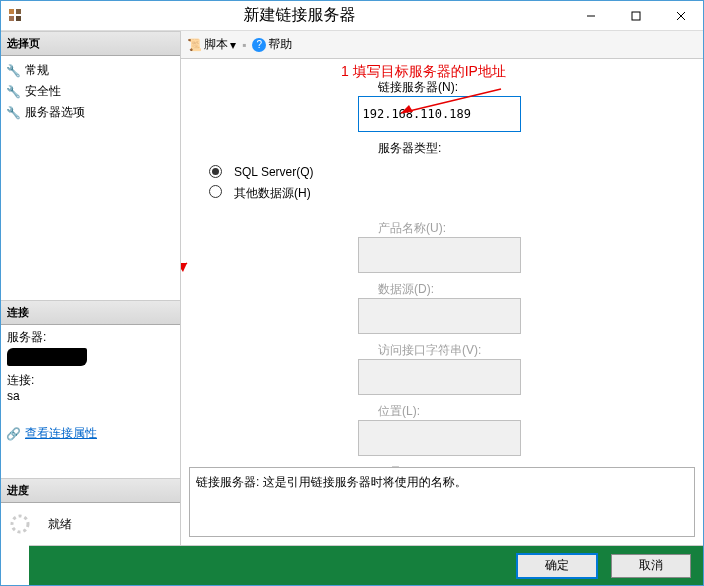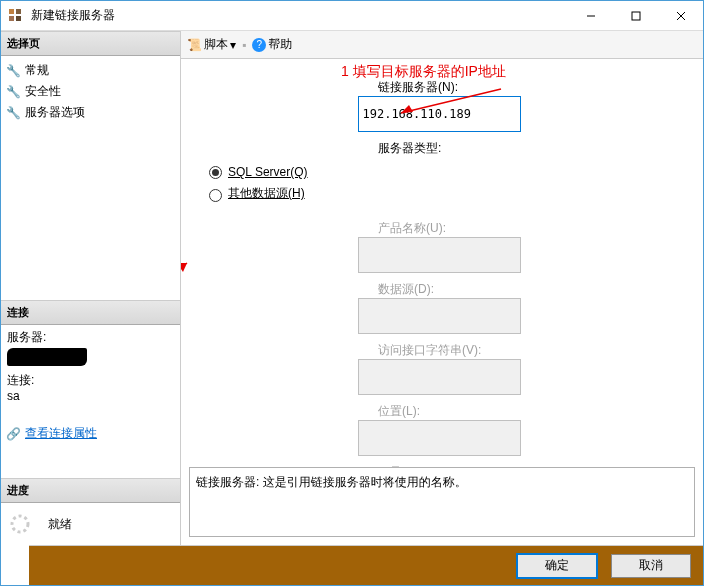--- a/index.html
+++ b/index.html
@@ -1,20 +1,20 @@
 <!DOCTYPE html>
 <html><head>
 <meta charset="utf-8">
 <style>
 * { box-sizing: border-box; margin: 0; padding: 0; }
 body { font-family: "Microsoft YaHei", SimSun, sans-serif; font-size: 12px; background: #fff; }
 .window { width: 704px; height: 586px; border: 1px solid #4a9cd6; position: relative; background: #fff; }
 .titlebar { height: 30px; background: #fff; display: flex; align-items: center; padding-left: 6px; border-bottom: 1px solid #ddd; }
 .titlebar .icon-slot { width: 18px; height: 18px; margin-right: 6px; }
-.titlebar .title { flex: 1; font-size: 12px; }
+.titlebar .title { flex: 1; font-size: 16px; text-align: center; }
 .winbtns { display: flex; }
 .winbtn { width: 45px; height: 29px; display: flex; align-items: center; justify-content: center; color: #333; }
 .content { display: flex; height: calc(100% - 30px - 40px); }
 .leftpanel { width: 180px; border-right: 1px solid #ccc; display: flex; flex-direction: column; }
 .section-hdr { background: linear-gradient(#e8e8e8, #d8d8d8); border-top: 1px solid #ccc; border-bottom: 1px solid #aaa; padding: 4px 6px; font-weight: bold; font-size: 11px; }
 .section-body { padding: 4px 6px; }
 .nav-item { display: flex; align-items: center; padding: 2px 0; gap: 4px; }
 .nav-icon { width: 14px; height: 14px; display: inline-flex; align-items: center; justify-content: center; }
 .link { color: #0066cc; text-decoration: underline; cursor: pointer; }
 .progress-icon { width: 22px; height: 22px; }
@@ -23,28 +23,28 @@
 .tool-sep { color: #aaa; }
 .tool-item { display: flex; align-items: center; gap: 2px; }
 .main-form { flex: 1; padding: 20px 8px 8px 8px; position: relative; }
 .form-row { display: flex; align-items: center; margin-bottom: 8px; flex-direction: column; }
 .form-label { width: 140px; padding-left: 6px; }
 .form-label.disabled { color: #a0a0a0; }
 .form-input { flex: 1; height: 22px; border: 1px solid #7a7a7a; padding: 10px 4px; font-family: "Microsoft YaHei", monospace; font-size: 12px; margin-right: 6px; }
 .form-input.active { border: 1px solid #0078d7; }
 .form-input[disabled] { background: #f0f0f0; color: #888; border-color: #c0c0c0; }
 .form-combo { flex: 1; height: 22px; border: 1px solid #c0c0c0; background: #efefef; color: #777; font-family: Consolas, monospace; font-size: 12px; padding: 0 4px; margin-right: 6px; display: flex; align-items: center; justify-content: space-between; }
-.radio-row { display: flex; align-items: flex-end; padding-left: 20px; margin-bottom: 6px; gap: 6px; text-decoration: underline; }
+.radio-row { display: flex; align-items: flex-start; padding-left: 20px; margin-bottom: 6px; gap: 12px; }
 .radio-dot { width: 13px; height: 13px; border: 1px solid #333; border-radius: 50%; display: inline-flex; align-items: center; justify-content: center; background: #fff; }
 .radio-dot.checked::after { content: ""; width: 7px; height: 7px; background: #333; border-radius: 50%; }
 .desc-box { position: absolute; bottom: 8px; left: 8px; right: 8px; height: 70px; border: 1px solid #b0b0b0; padding: 6px; font-size: 12px; background: #fff; }
 .annotation1 { position: absolute; top: 4px; left: 160px; color: #e60000; font-size: 14px; }
 .arrow1 { position: absolute; top: 28px; left: 210px; }
 .arrow2 { position: absolute; top: 90px; left: -60px; }
-.footer { height: 40px; border-top: 1px solid #ccc; display: flex; align-items: center; justify-content: flex-end; padding: 0 12px; gap: 14px; background: #a16207; margin-left: 28px; }
+.footer { height: 40px; border-top: 1px solid #ccc; display: flex; align-items: center; justify-content: flex-end; padding: 0 12px; gap: 14px; background: #15803d; margin-left: 28px; }
 .btn { width: 80px; height: 24px; border: 1px solid #888; background: #e9e9e9; font-size: 12px; }
 .btn.primary { border: 1px solid #0078d7; outline: 1px solid #0078d7; }
 .conn-section { flex: 1; }
 .server-block { height: 18px; width: 80px; background: #000; margin: 2px 0 6px 0; border-radius: 6px 2px 6px 2px; }
 .spacer-flex { flex: 1; }
 </style>
 </head>
 <body>
 
 <div class="window">

